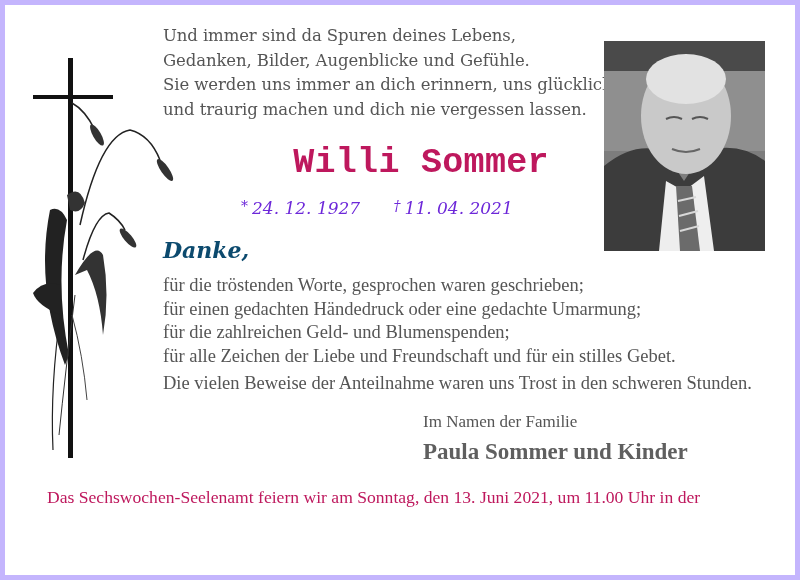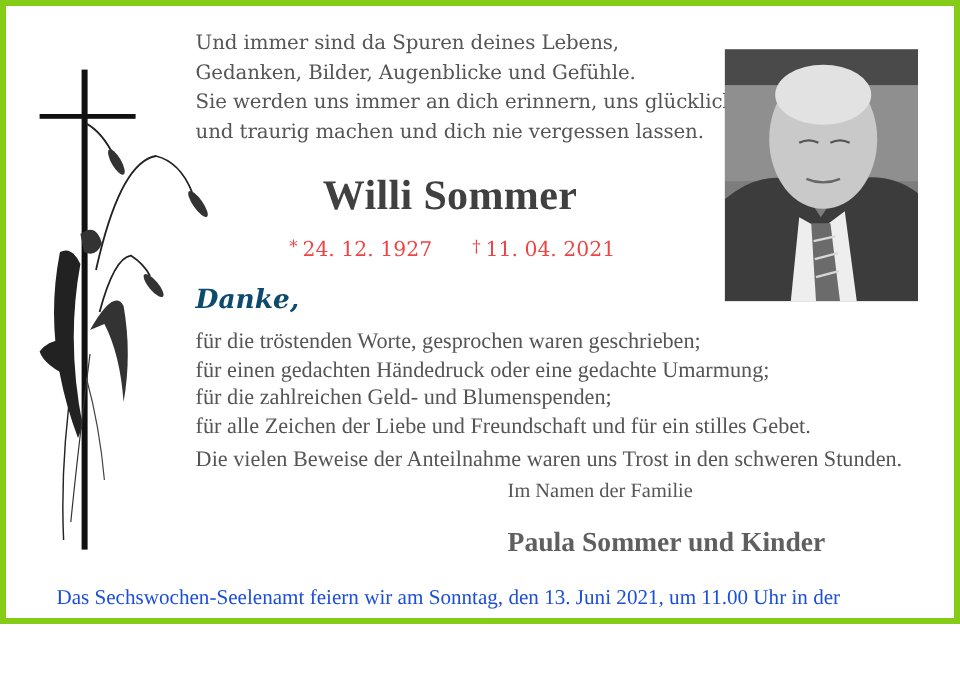--- a/index.html
+++ b/index.html
@@ -1,67 +1,67 @@
 <!DOCTYPE html>
 <html><head>
   <meta charset="utf-8">
   <style>
     html, body { margin: 0; padding: 0; background: #ffffff; }
     body { width: 800px; height: 580px; overflow: hidden; }
     .frame {
       position: absolute; left: 0; top: 0;
-      width: 800px; height: 520px;
+      width: 800px; height: 580px;
       box-sizing: border-box;
-      border: 5px solid #84cc16;
+      border: 5px solid #c4b5fd;
       background: #ffffff;
       font-family: "DejaVu Serif", "Liberation Serif", serif;
       color: #555555;
     }
     .poem {
       position: absolute; left: 158px; top: 19px;
       font-size: 16.5px; line-height: 24.5px; color: #555555;
       letter-spacing: -0.1px;
     }
     .poem div { white-space: nowrap; }
     .name {
       position: absolute; left: 0; width: 740px; top: 138px;
       text-align: center;
-      font-family: Liberation Serif, serif; font-weight: bold;
-      font-size: 35px; color: #404040; letter-spacing: 0.3px;
+      font-family: Liberation Mono, monospace; font-weight: bold;
+      font-size: 35px; color: #be185d; letter-spacing: 0.3px; padding-left: 46px;
     }
     .dates {
       position: absolute; top: 193px; left: 236px;
-      font-size: 17px; color: #ef4444; white-space: nowrap;
+      font-size: 17px; color: #6d28d9; white-space: nowrap; font-style: italic;
     }
     .dates span.sym { font-size: 14px; vertical-align: 3px; margin-right: 4px; }
     .dates .death { margin-left: 28px; }
     .danke {
       position: absolute; left: 158px; top: 232px;
       font-size: 22px; font-weight: bold; font-style: italic; color: #0c4a6e;
     }
     .thanks {
       position: absolute; left: 158px; top: 269px;
       font-family: "Liberation Serif", serif;
       font-size: 18.5px; line-height: 23.6px; color: #555555;
     }
     .thanks div { white-space: nowrap; }
     .thanks .closing { margin-top: 4px; text-align: right; }
     .family-intro {
-      position: absolute; left: 418px; top: 394px;
+      position: absolute; left: 418px; top: 407px;
       font-family: "Liberation Serif", serif; font-size: 17px; color: #555555;
     }
     .family-name {
       position: absolute; left: 418px; top: 434px;
       font-family: "Liberation Serif", serif; font-weight: bold;
       font-size: 23px; color: #5f5f5f; text-align: center;
     }
     .notice {
       position: absolute; left: 42px; top: 480px;
       font-family: "Liberation Serif", serif;
-      font-size: 17.6px; line-height: 24.5px; color: #1d4ed8;
+      font-size: 17.6px; line-height: 24.5px; color: #be185d;
     }
     .notice div { white-space: nowrap; }
     .portrait {
       position: absolute; left: 599px; top: 36px; width: 161px; height: 210px;
       background: #8a8a8a; overflow: hidden;
     }
     .decor { position: absolute; left: 20px; top: 50px; width: 160px; height: 410px; }
   </style>
 </head>
 <body>

